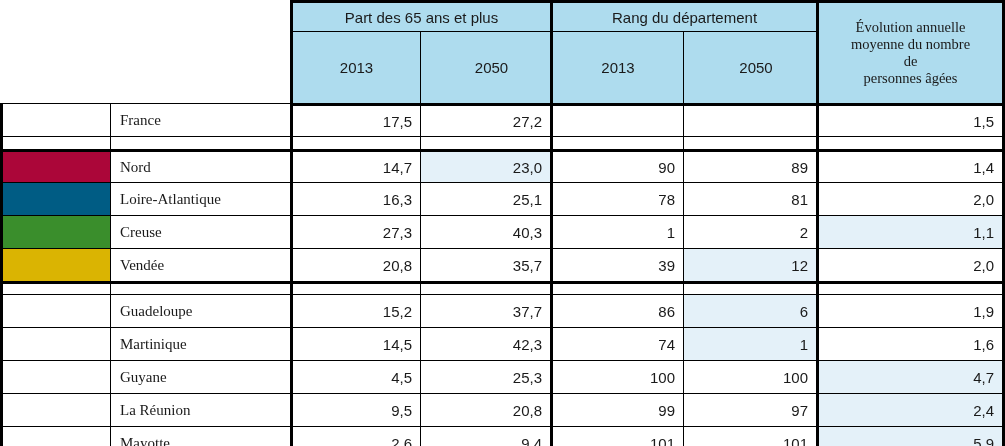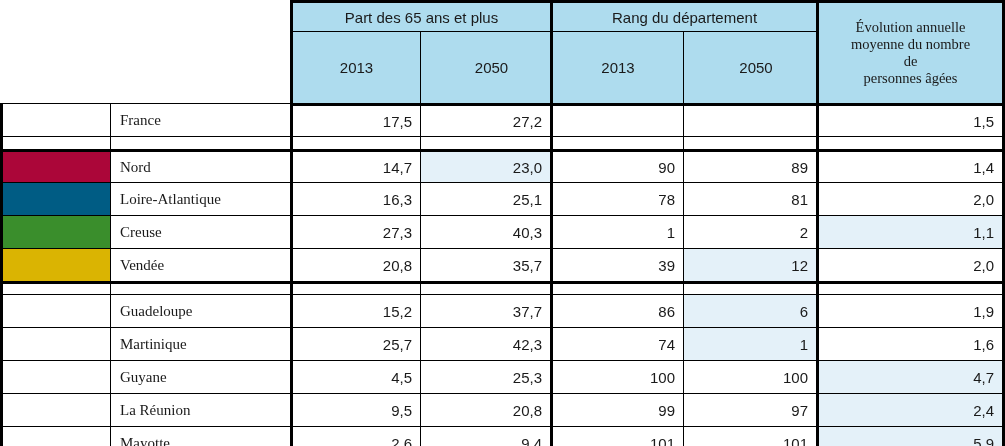--- a/index.html
+++ b/index.html
@@ -167,21 +167,21 @@
       <td class="num b-l3 b-t1">15,2</td>
       <td class="num b-l1 b-t1">37,7</td>
       <td class="num b-l3 b-t1">86</td>
       <td class="num hl b-l1 b-t1">6</td>
       <td class="num b-l3 b-t1 b-r3">1,9</td>
     </tr>
 
     <tr class="data">
       <td class="b-l3 b-t1"></td>
       <td class="name b-l1 b-t1">Martinique</td>
-      <td class="num b-l3 b-t1">25,7</td>
+      <td class="num b-l3 b-t1">14,5</td>
       <td class="num b-l1 b-t1">42,3</td>
       <td class="num b-l3 b-t1">74</td>
       <td class="num hl b-l1 b-t1">1</td>
       <td class="num b-l3 b-t1 b-r3">1,6</td>
     </tr>
 
     <tr class="data">
       <td class="b-l3 b-t1"></td>
       <td class="name b-l1 b-t1">Guyane</td>
       <td class="num b-l3 b-t1">4,5</td>

